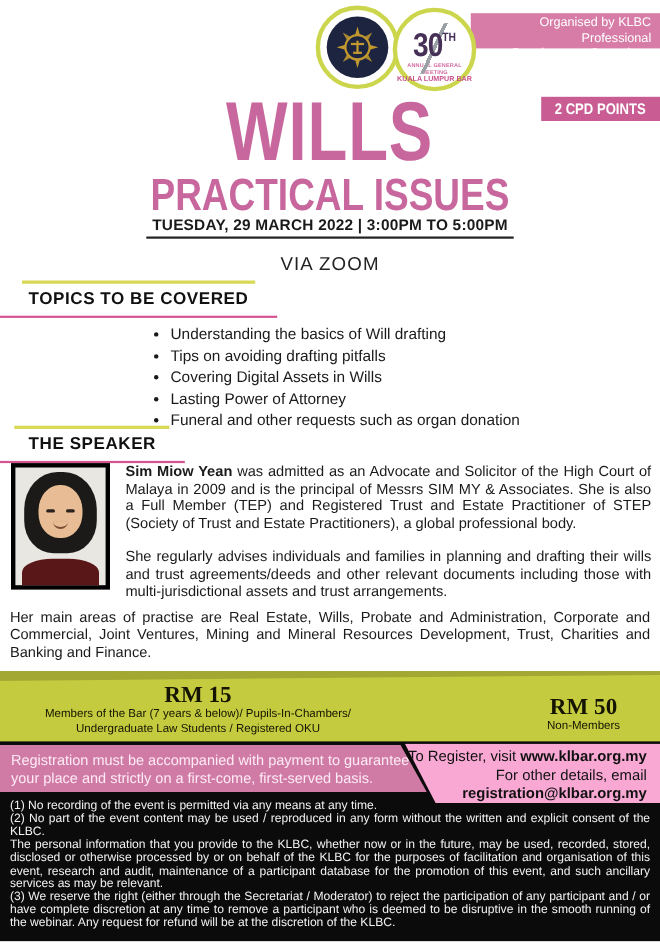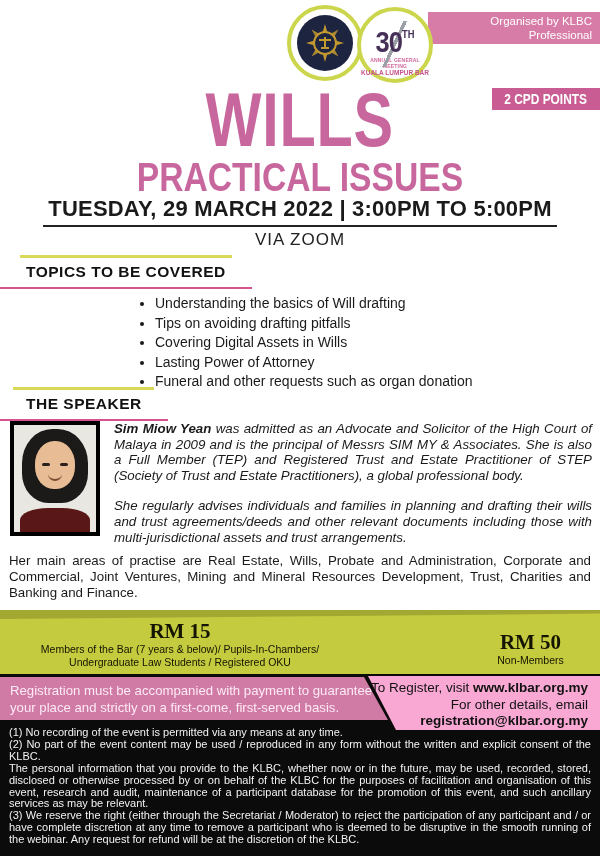--- a/index.html
+++ b/index.html
@@ -38,40 +38,40 @@
   #cpd-badge span { display:inline-block; transform:scaleX(.85); }
 
   
   #title-main { position:absolute; top:82px; left:0; right:0; text-align:center;
                 color:#c8679d; font-weight:bold; font-size:76px; line-height:76px; }
   #title-main span { display:inline-block; transform:scaleX(.78); letter-spacing:1px; }
   #title-sub { position:absolute; top:156px; left:0; right:0; text-align:center;
                color:#c8679d; font-weight:bold; font-size:41px; line-height:42px; }
   #title-sub span { display:inline-block; transform:scaleX(.82); }
   #date-line { position:absolute; top:196px; left:0; right:0; text-align:center; }
-  #date-line span { display:inline-block; font-weight:bold; font-size:22px; letter-spacing:.2px;
+  #date-line span { display:inline-block; font-weight:bold; font-size:14px; letter-spacing:.2px;
                     border-bottom:2px solid #222; padding:0 5px 3px; }
   #venue-line { position:absolute; top:230px; left:0; right:0; text-align:center;
                 font-size:17px; letter-spacing:1px; color:#222; }
 
   
   .sec-head { position:absolute; left:0; right:0; }
   .sec-head .inner { display:inline-block; }
   .line-yellow { height:3px; background:#d8d957; width:84%; margin:0 auto; }
   .sec-title { font-weight:bold; font-size:15.5px; letter-spacing:.5px; color:#111; padding:5px 26px 6px; }
   .line-pink { height:2px; background:#d5538f; }
   #topics-head { top:255px; }
   #speaker-head { top:387px; }
 
   
   #topics-list { position:absolute; top:294px; left:155px; right:40px; }
   #topics-list li { font-size:14px; line-height:19.5px; color:#1a1a1a; margin-bottom:0; }
 
   
-  #speaker-row { position:absolute; top:421px; left:10px; right:8px; display:flex;font-style:italic; }
+  #speaker-row { position:absolute; top:421px; left:10px; right:8px; display:flex; }
   #speaker-photo { flex:0 0 90px; width:90px; height:115px; border:4px solid #000; background:#e9e7e2;
                    position:relative; overflow:hidden; margin-right:14px; }
   .hair { position:absolute; left:8px; top:4px; width:66px; height:74px; background:#1c1a19; border-radius:46% 46% 40% 40%; }
   .face { position:absolute; left:21px; top:16px; width:40px; height:48px; background:#e8bd95; border-radius:48% 48% 46% 46%; }
   .eye { position:absolute; width:8px; height:2.5px; background:#2a211c; border-radius:2px; top:22px; }
   .eye.l { left:7px; } .eye.r { right:7px; }
   .smile { position:absolute; left:13px; bottom:8px; width:14px; height:7px; border-bottom:2.5px solid #7d4a33; border-radius:0 0 10px 10px; }
   .shirt { position:absolute; left:6px; bottom:-6px; width:70px; height:30px; background:#5a1717; border-radius:40% 40% 0 0; }
   #speaker-bio { flex:1; font-size:13.3px; line-height:15.6px; text-align:justify; color:#1a1a1a; }
   #speaker-bio p + p { margin-top:15px; }

